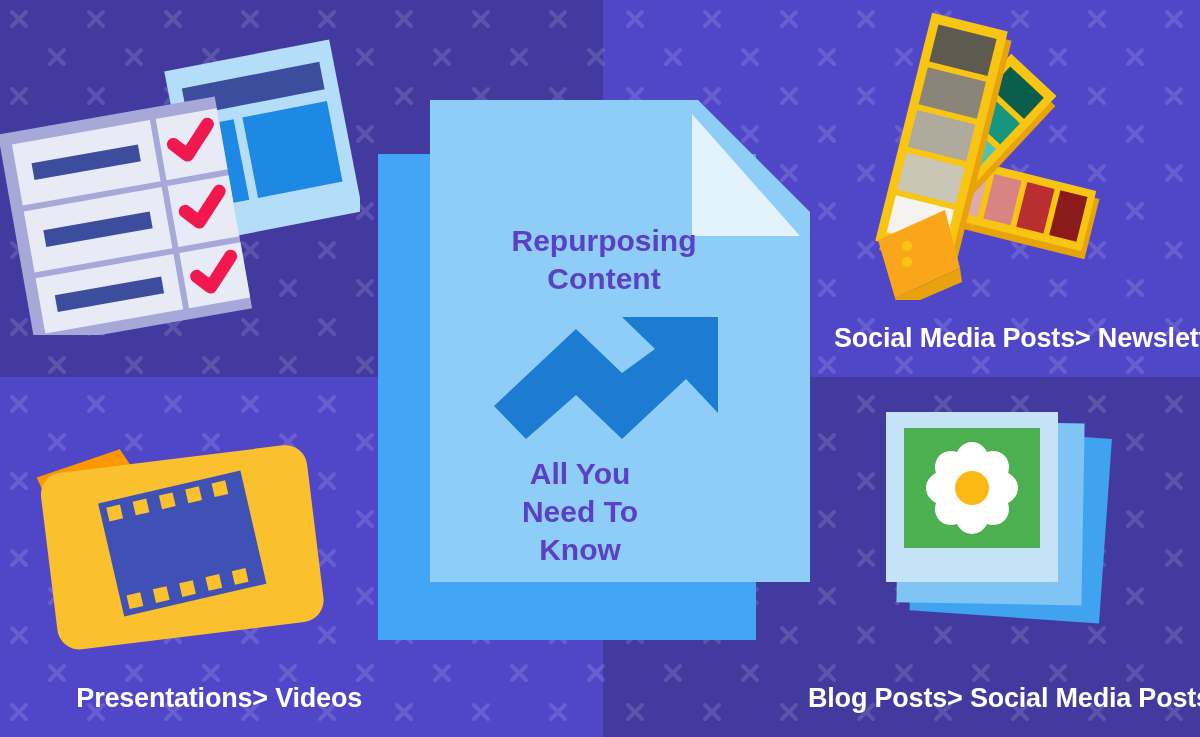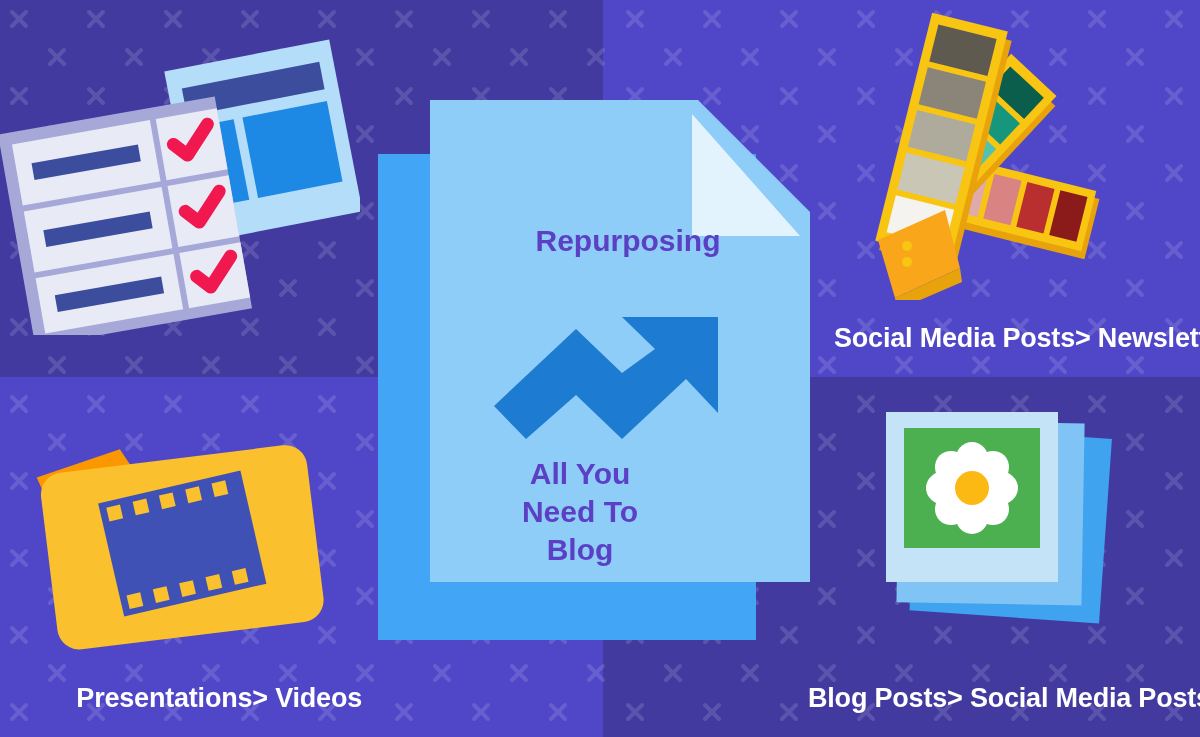--- a/index.html
+++ b/index.html
@@ -58,21 +58,21 @@
   }
   #doc-front-wrap {
     position: absolute;
     left: 430px; top: 100px;
     width: 380px; height: 482px;
   }
   #doc-front-svg { display: block; }
 
   #doc-text-top {
     position: absolute;
-    left: 438px; top: 222px;
+    left: 414px; top: 222px;
     width: 380px;
     text-align: center;
     color: #5B3FC4;
     font-size: 30px;
     font-weight: bold;
     line-height: 1.27;
   }
   #doc-text-bottom {
     position: absolute;
     left: 430px; top: 455px;
@@ -261,25 +261,26 @@
       <path d="M 262 14 L 262 136 L 370 136 Z" fill="#E3F3FD"></path>
     </svg>
   </div>
 
   <svg id="doc-arrow" width="240" height="135" viewBox="0 0 240 135" xmlns="http://www.w3.org/2000/svg">
     <path d="M 132 12 L 228 12 L 228 108 L 196 74 L 132 134 L 86 90 L 36 134 L 4 101 L 86 24 L 132 68 L 165 44 Z" fill="#1D7BD1"></path>
   </svg>
 
   <div id="doc-text-top">
     <div>Repurposing</div>
+    <div>Content</div>
   </div>
 
   <div id="doc-text-bottom">
     <div>All You</div>
     <div>Need To</div>
-    <div>Blog</div>
+    <div>Know</div>
   </div>
 
   <div class="label-band" id="label-tr">Social Media Posts&gt; Newslette</div>
   <div class="label-band" id="label-bl">Presentations&gt; Videos</div>
   <div class="label-band" id="label-br">Blog Posts&gt; Social Media Posts</div>
 
 </div>
 
 </body></html>

